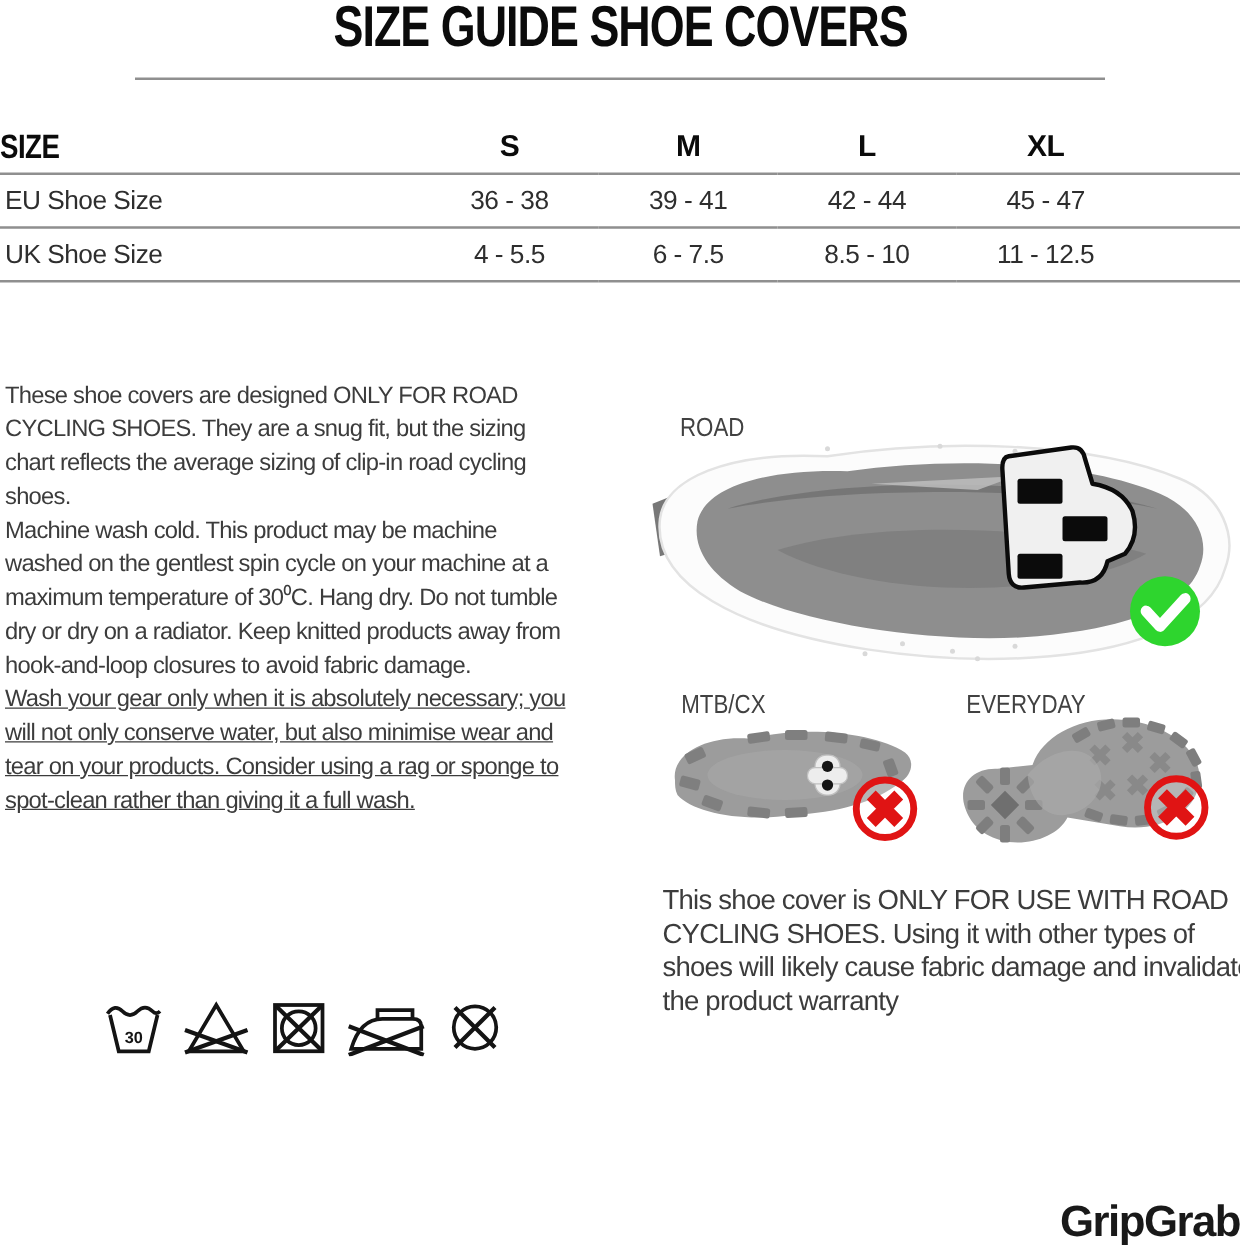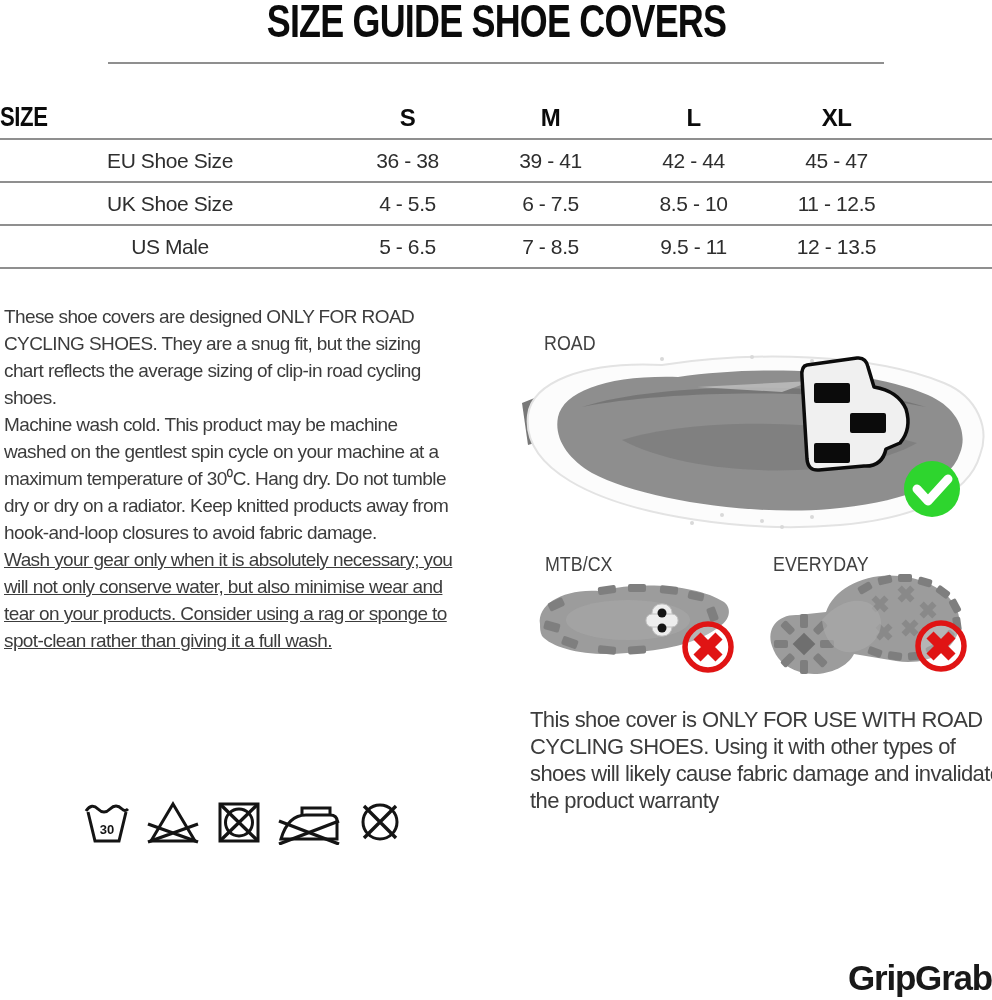--- a/index.html
+++ b/index.html
@@ -20,21 +20,21 @@
   
   .size-table{position:absolute;top:97px;left:0;width:992px;border-collapse:collapse;table-layout:fixed;}
   .size-table tr{border-bottom:2px solid var(--line_gray,#8f8f8f);margin-top:32px;}
   .size-table thead tr{height:42px;}
   .size-table tbody tr{height:43px;}
   .size-table th{font-size:24px;font-weight:800;color:var(--heading_black,#0b0b0b);
     text-align:center;vertical-align:middle;padding:0;letter-spacing:-0.5px;}
   .size-table th.label-col{text-align:left;font-size:27px;}
   .size-table td{font-size:21px;color:#2e2e2e;text-align:center;vertical-align:middle;
     padding:0;letter-spacing:-0.4px;}
-  .size-table td.label-col{text-align:center;padding-left:4px;}
+  .size-table td.label-col{text-align:left;padding-left:4px;}
 
   
   .left-col{position:absolute;left:4px;top:303px;width:458px;}
   .section-h{margin:0 0 13px 0;font-size:27px;font-weight:800;
     color:var(--heading_black,#0b0b0b);letter-spacing:-0.5px;}
   .section-h .cond{transform:scaleX(0.8);}
   .left-col p{margin:0;font-size:19px;line-height:27px;letter-spacing:-0.6px;color:var(--body_gray,#3c3c3c);}
   .care-h{margin-top:36px;}
   .p2{margin-top:27px;text-decoration:underline;}
 
@@ -107,28 +107,20 @@
         <td></td>
       </tr>
       <tr>
         <td class="label-col">UK Shoe Size</td>
         <td>4 - 5.5</td>
         <td>6 - 7.5</td>
         <td>8.5 - 10</td>
         <td>11 - 12.5</td>
         <td></td>
       </tr>
-      <tr>
-        <td class="label-col">US Male</td>
-        <td>5 - 6.5</td>
-        <td>7 - 8.5</td>
-        <td>9.5 - 11</td>
-        <td>12 - 13.5</td>
-        <td></td>
-      </tr>
     </tbody>
   </table>
 
   <div class="left-col">
     <p>These shoe covers are designed ONLY FOR ROAD CYCLING SHOES. They are a snug fit, but the sizing chart reflects the average sizing of clip-in road cycling shoes.</p>
     <p>Machine wash cold. This product may be machine washed on the gentlest spin cycle on your machine at a maximum temperature of 30⁰C. Hang dry. Do not tumble dry or dry on a radiator. Keep knitted products away from hook-and-loop closures to avoid fabric damage.</p>
     <p class="p2">Wash your gear only when it is absolutely necessary; you will not only conserve water, but also minimise wear and tear on your products. Consider using a rag or sponge to spot-clean rather than giving it a full wash.</p>
   </div>
 
   <div class="care-icons">

